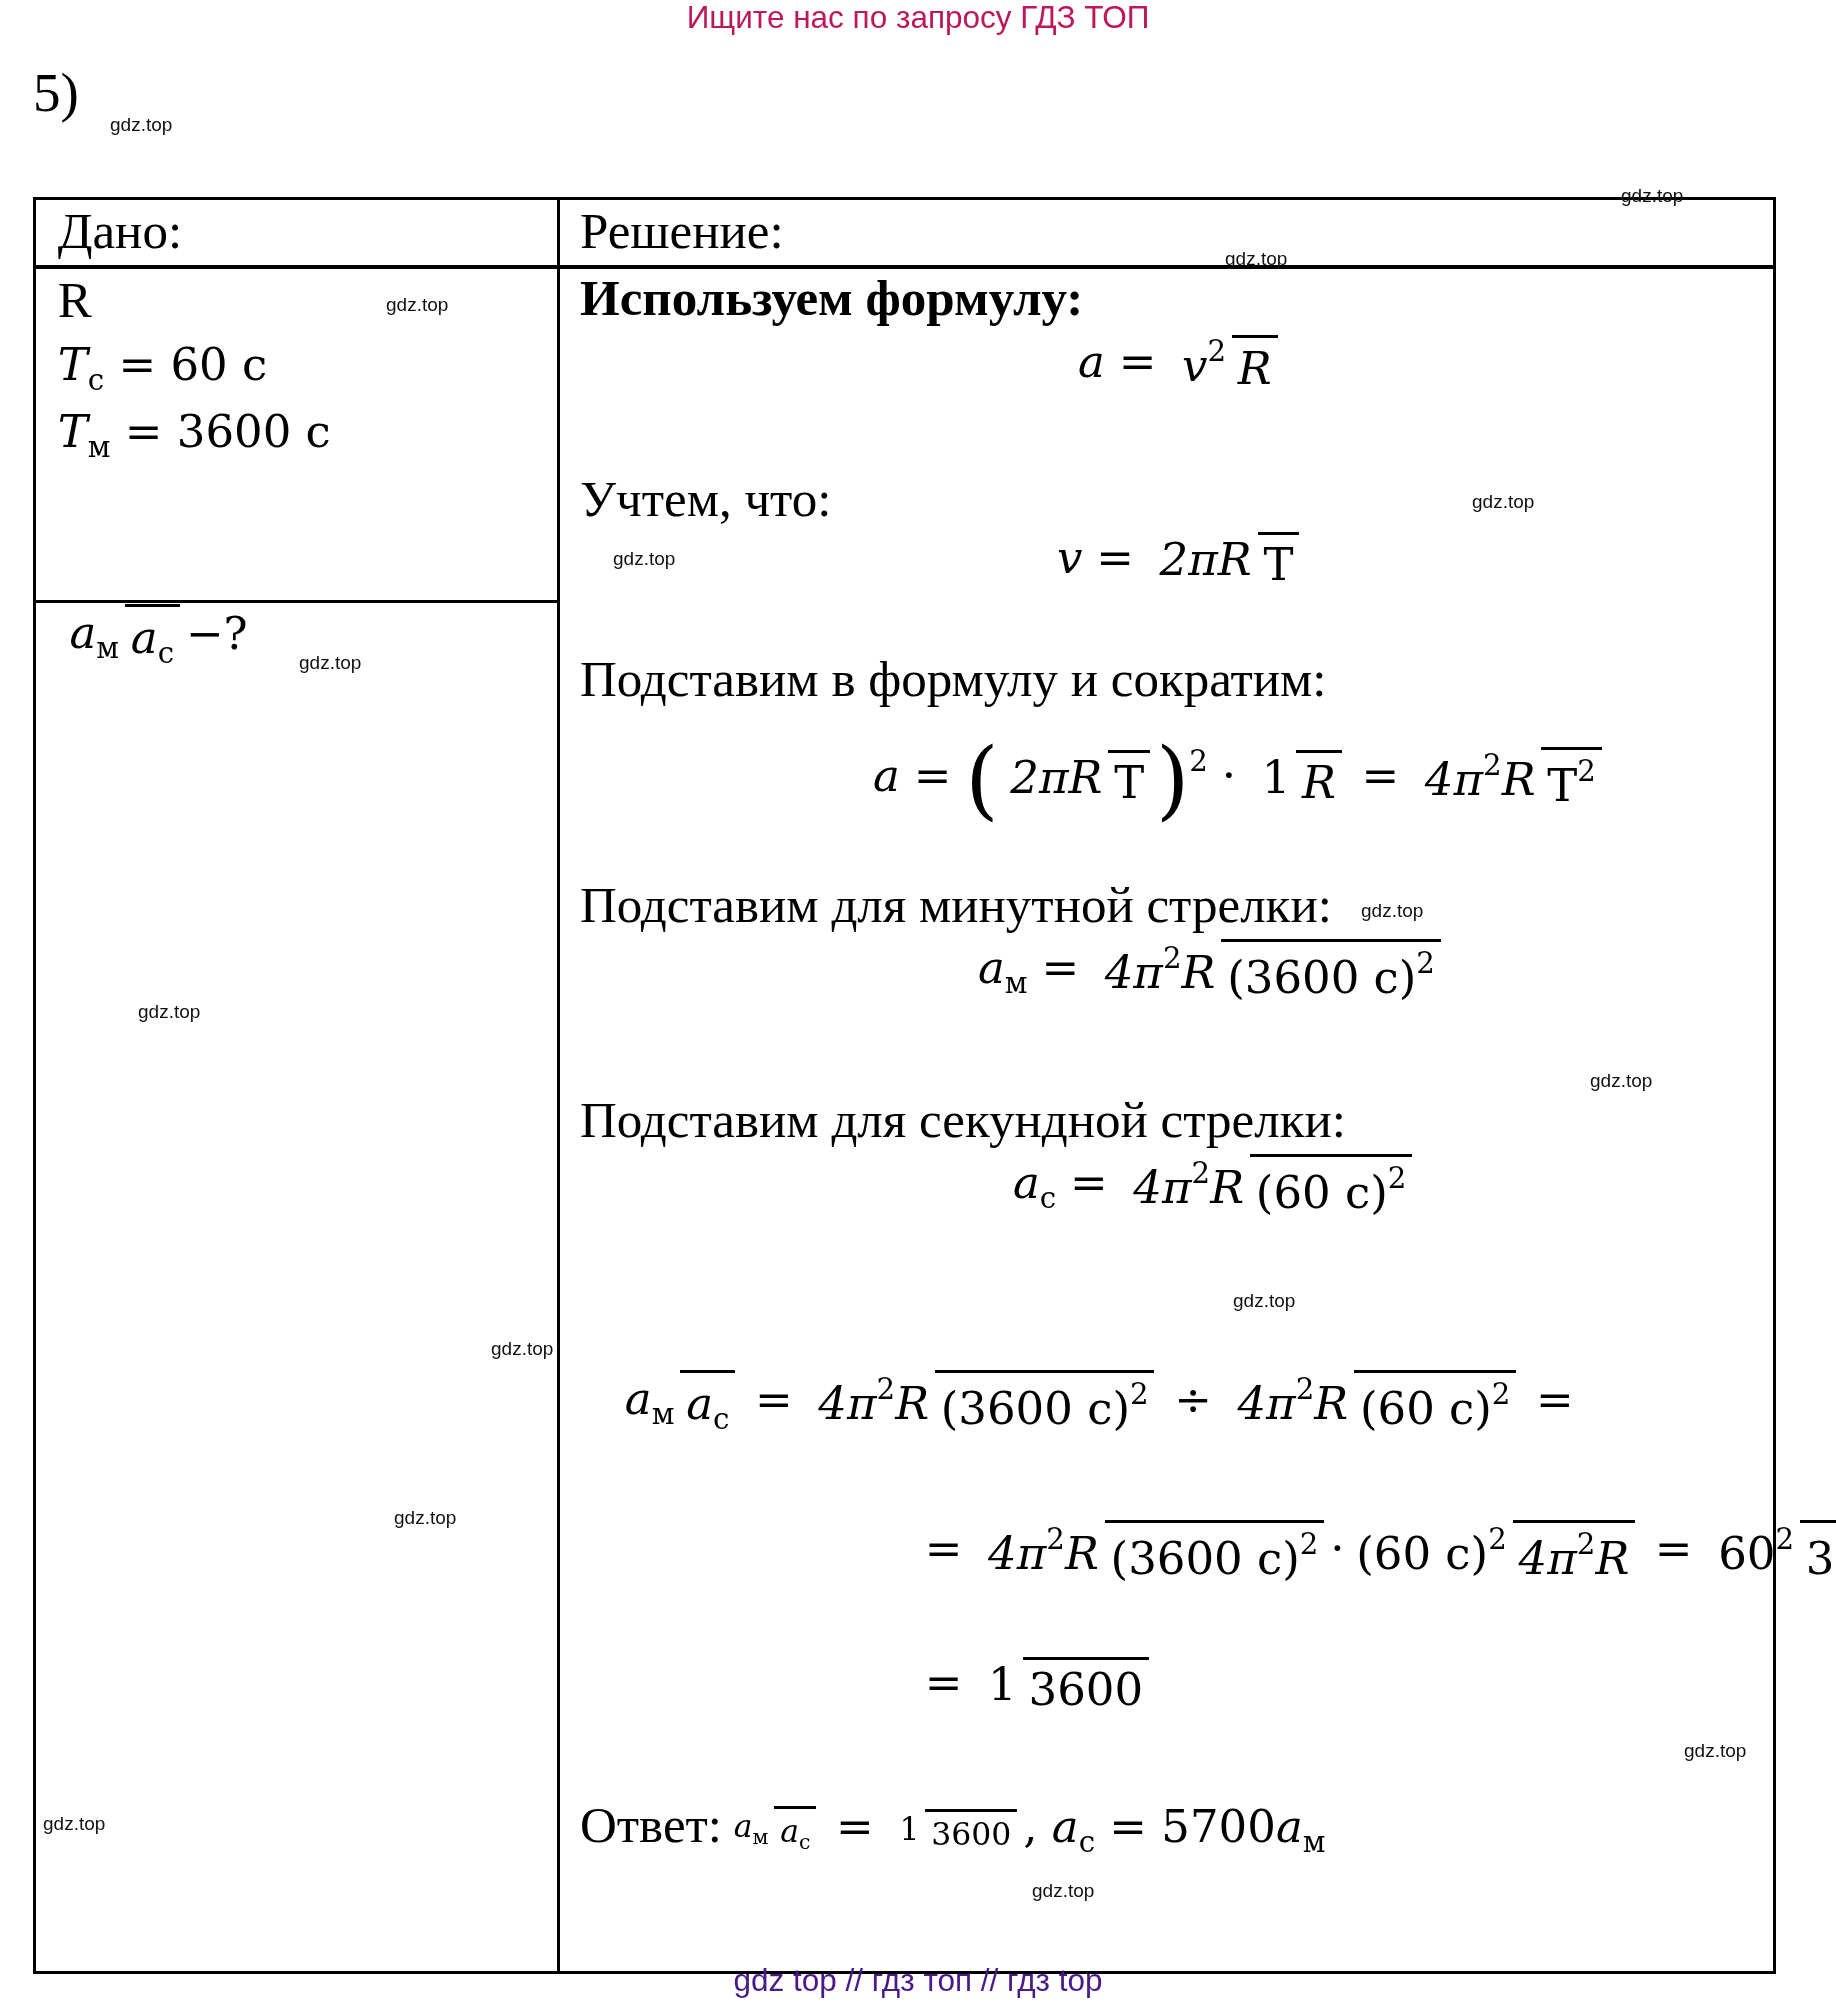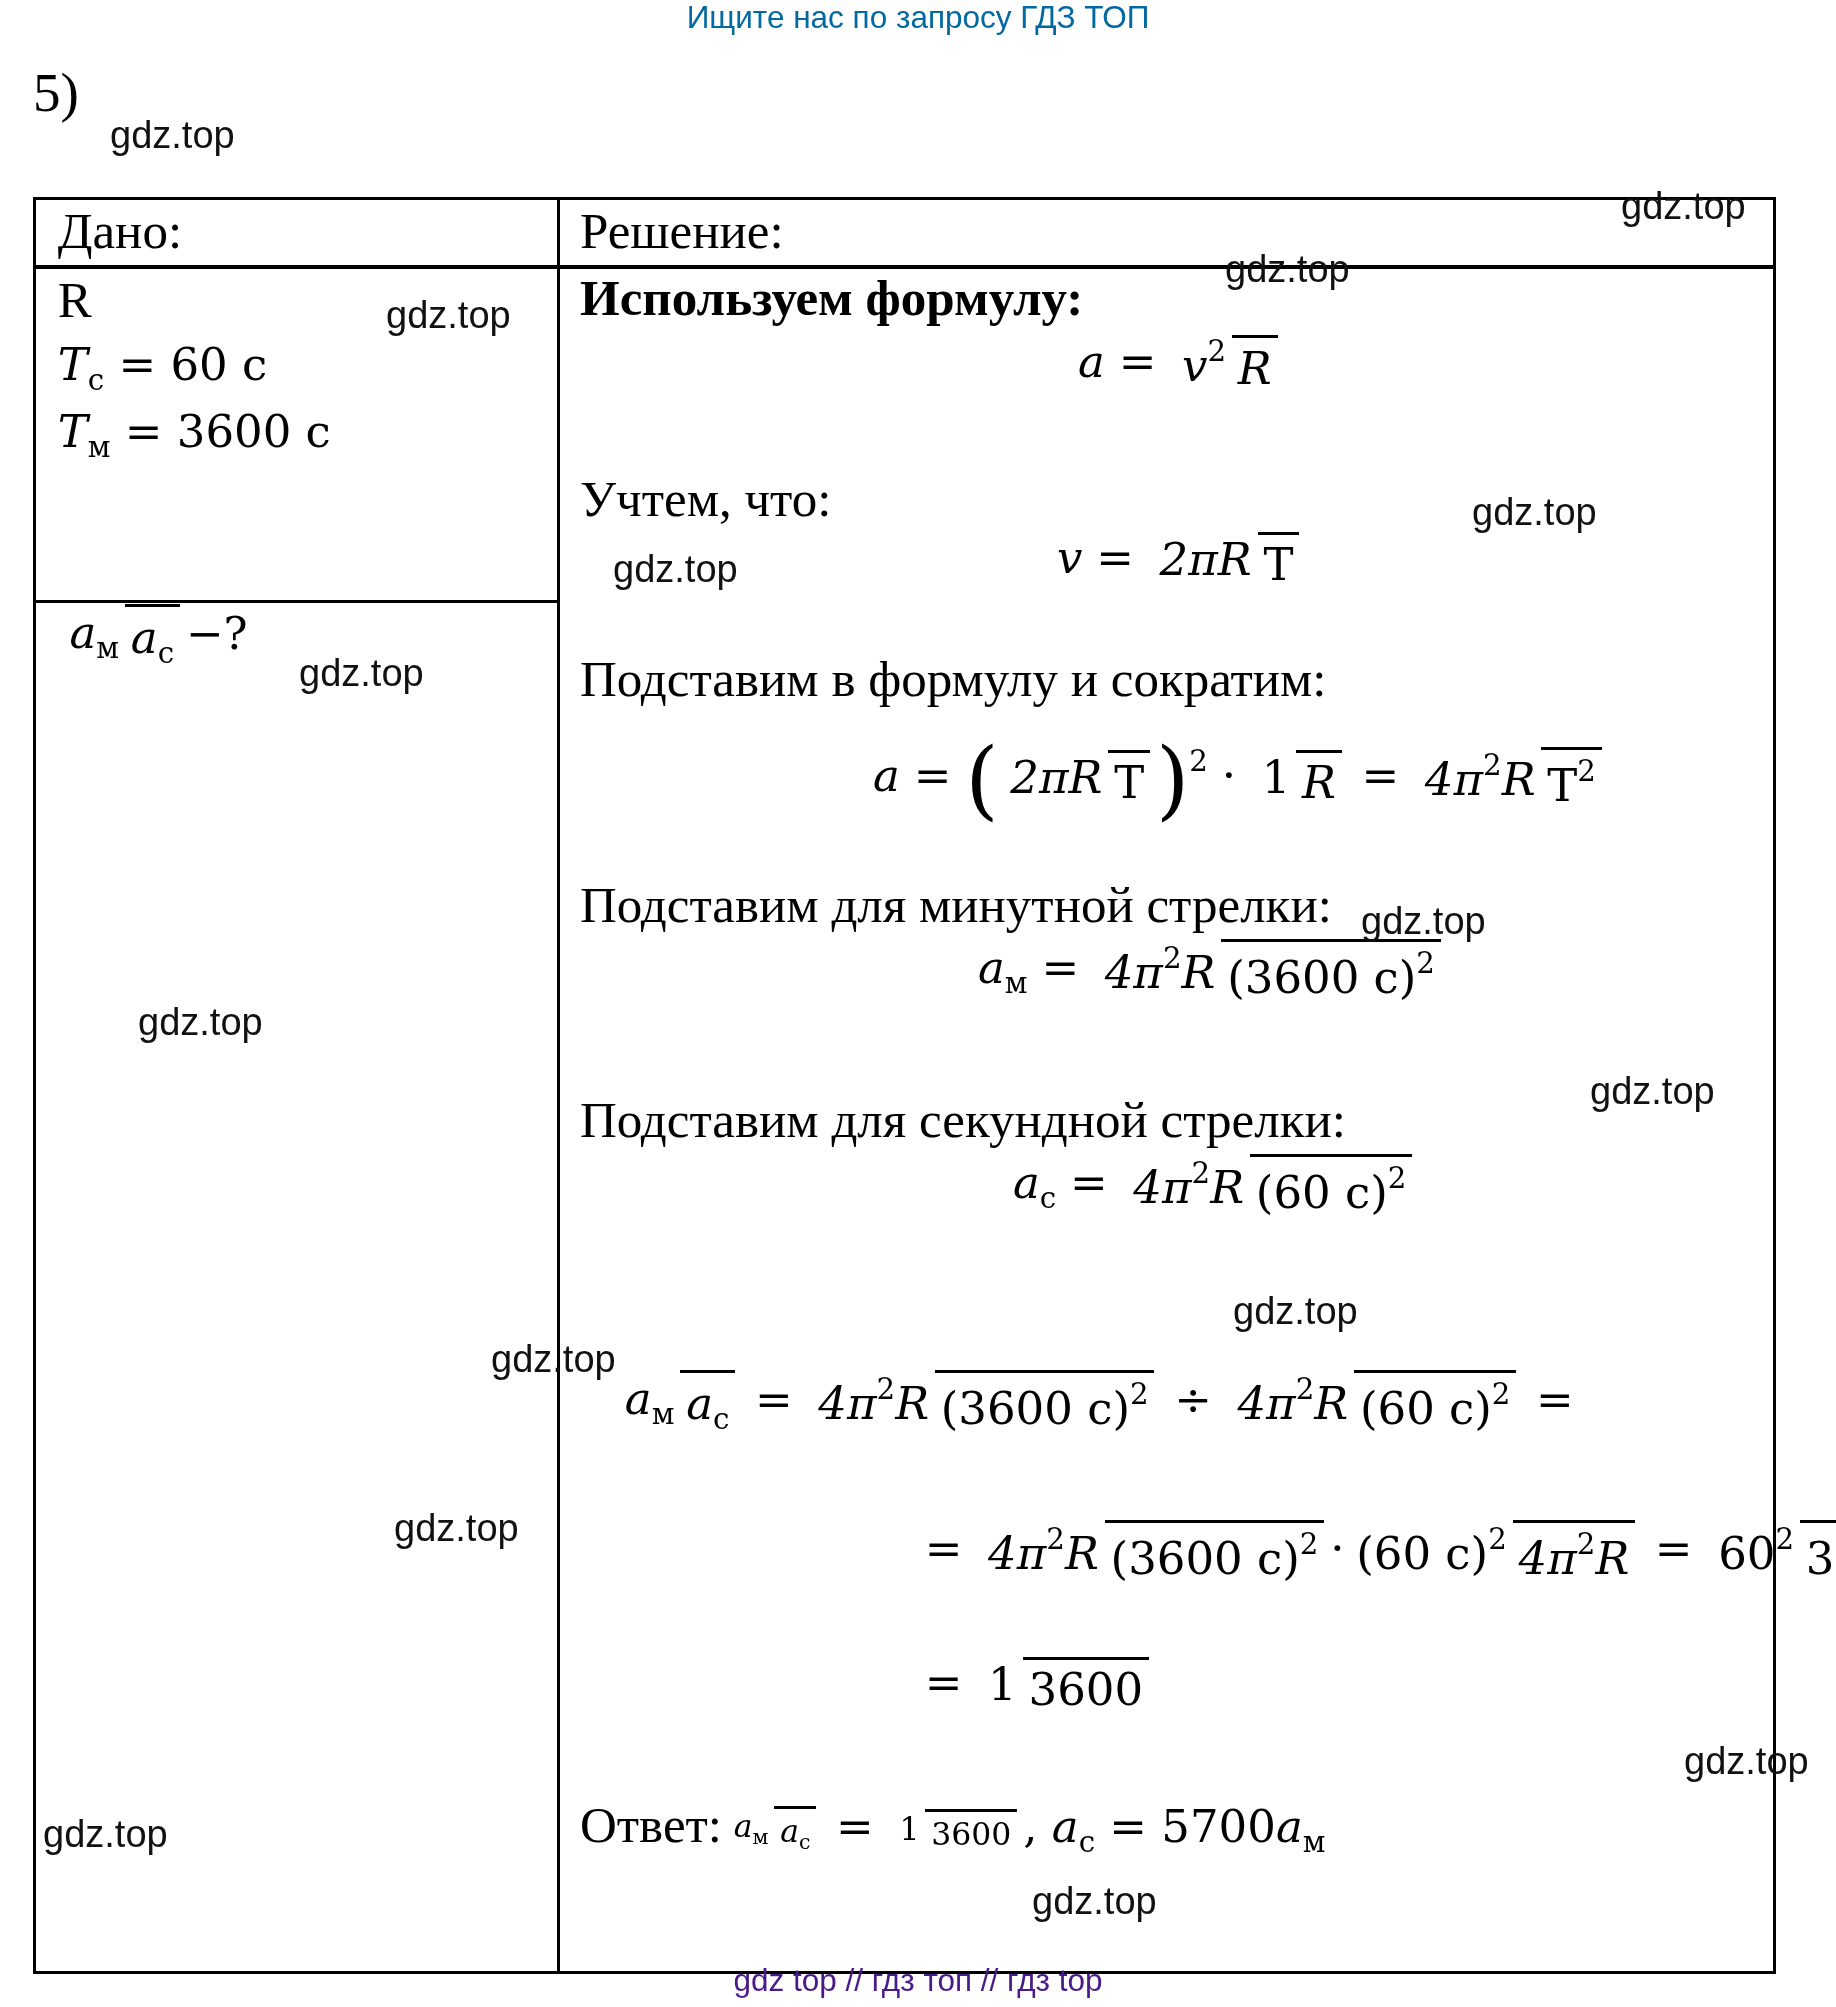--- a/index.html
+++ b/index.html
@@ -1,19 +1,19 @@
 <!DOCTYPE html>
 <html><head>
 <meta charset="utf-8">
 <style>
   html, body { margin:0; padding:0; background:#fff; }
   body { width:1836px; height:2008px; position:relative; overflow:hidden; font-family:"Liberation Serif", serif; color:#000; }
   .abs { position:absolute; white-space:nowrap; }
-  .promo { top:0; left:0; width:1836px; text-align:center; font-family:"Liberation Sans", sans-serif; font-size:31.5px; color:#0369a1; line-height:35px; }
-  .wm { font-family:"Liberation Sans", sans-serif; font-size:38px; color:#111; }
+  .promo { top:0; left:0; width:1836px; text-align:center; font-family:"Liberation Sans", sans-serif; font-size:31.5px; color:#be185d; line-height:35px; }
+  .wm { font-family:"Liberation Sans", sans-serif; font-size:19px; color:#111; }
   .num { font-size:55px; left:33px; top:61px; }
   .box { position:absolute; left:33px; top:165px; width:1737px; height:1771px; border:3.9px solid #000;margin-top:32px; }
   .vline { position:absolute; left:521px; top:0; width:3px; height:1771px; background:#000; }
   .hline { position:absolute; left:0; top:65px; width:1737px; height:3.9px; background:#000; }
   .hline2 { position:absolute; left:0; top:400px; width:521px; height:3px; background:#000; }
   .hdr { font-size:51px; line-height:59px; }
   .txt { font-size:51px; line-height:59px; }
   .math { font-family:"DejaVu Serif", serif; font-size:45px; }
   .mi { font-style:italic; }
   .frac { display:inline-flex; flex-direction:row; align-items:center; vertical-align:middle; margin:0 5.9px; }

